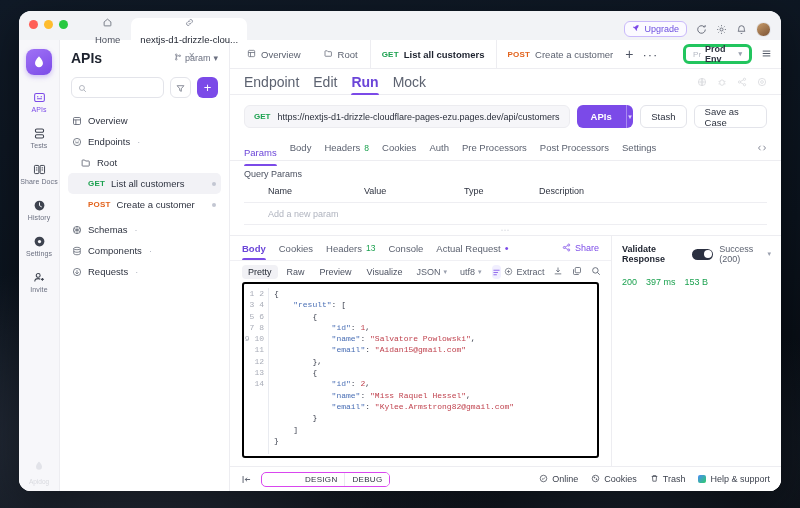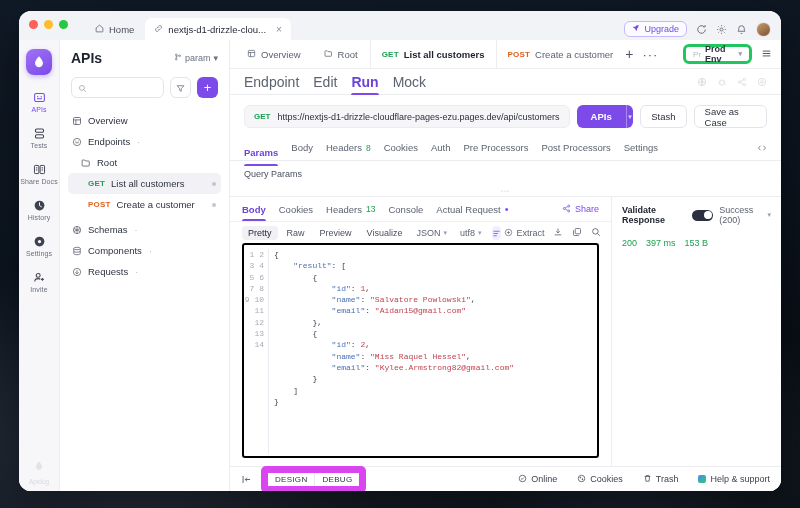--- a/index.html
+++ b/index.html
@@ -47,20 +47,21 @@
   .dot.green { background: #28c840; }
 
   .tabs-strip { display: flex; align-items: flex-end; gap: 2px; margin-left: 18px; height: 29px; }
   .win-tab {
     display: flex; align-items: center; gap: 5px;
     height: 22px; padding: 0 9px;
     font-size: 9.5px; color: #4a4f5c;
     border-radius: 7px 7px 0 0;
     background: transparent;
     white-space: nowrap;
+    flex-direction: column;
   }
   .win-tab.active { background: #ffffff; color: #1f2430; }
   .win-tab .tab-close { font-size: 10px; color: #8a8f9c; margin-left: 5px; }
   .win-tab svg { flex: none; }
 
   .titlebar-right {
     position: absolute; right: 10px; bottom: 3px;
     display: flex; align-items: center; gap: 9px; margin-top: 8px;
   }
   .upgrade-btn {
@@ -240,21 +241,21 @@
     font-size: 9.5px; color: #2e3340; background: #fff;
   }
 
   
   .req-tabs {
     display: flex; align-items: center; gap: 13px;
     padding: 0 14px; height: 26px; margin-top: 7px;
     border-bottom: 1px solid #ededf1; flex: none; position: relative;
   }
   .req-tab { font-size: 9.5px; color: #5c6270; height: 26px; display: flex; align-items: center; gap: 4px; position: relative; }
-  .req-tab.active { color: #6b45d8; font-weight: bold; margin-top: 10px; }
+  .req-tab.active { color: #6b45d8; font-weight: normal; margin-top: 10px; }
   .req-tab.active::after {
     content: ''; position: absolute; left: 0; right: 0; bottom: 0;
     height: 2px; background: #7b4ae8; border-radius: 2px 2px 0 0;
   }
   .badge-count { font-size: 8.5px; color: #1ba14f; }
   .req-tabs-right { margin-left: auto; color: #6b7080; display: flex; align-items: center; }
 
   
   .qp-wrap { padding: 8px 14px 0 14px; flex: none; }
   .qp-title { font-size: 9px; color: #4b5160; margin-bottom: 7px; }
@@ -359,27 +360,27 @@
 
   
   .statusbar {
     height: 25px; flex: none;
     border-top: 1px solid #ededf1;
     display: flex; align-items: center;
     padding: 0 11px; gap: 9px;
     background: #fff;
   }
   .collapse-ic { color: #4e5463; display: flex; }
-  .seg-group { display: flex; border: 7px solid #d946ef; border-radius: 5px; overflow: hidden; }
+  .seg-group { display: flex; border: 1px solid #d946ef; border-radius: 5px; overflow: hidden; padding-left: 36px; }
   .seg {
     font-size: 8px; letter-spacing: .3px; color: #2e3340;
     padding: 2px 7px; background: #fff;
   }
   .seg + .seg { border-left: 1px solid #e8e9ee; }
-  .status-right { margin-left: auto; display: flex; align-items: center; gap: 20px; }
+  .status-right { margin-left: auto; display: flex; align-items: center; gap: 13px; }
   .status-item { display: flex; align-items: center; gap: 4px; font-size: 9px; color: #3e434f; }
   .help-dot { width: 8px; height: 8px; border-radius: 2px; background: linear-gradient(135deg,#4a8cf7,#2ecb6a); }
 </style>
 </head>
 <body>
 
 <div class="window">
 
   <div class="titlebar">
     <div class="traffic">
@@ -761,20 +762,31 @@
           <span>
             <svg width="10" height="10" viewBox="0 0 16 16" fill="none" stroke="#6b7080" stroke-width="1.3">
                 <path d="M5.6 4.4L2.4 8l3.2 3.6M10.4 4.4L13.6 8l-3.2 3.6"></path>
               </svg>
           </span>
         </div>
       </div>
 
       <div class="qp-wrap">
         <div class="qp-title">Query Params</div>
+        <div class="qp-table">
+          <div class="qp-head">
+            <div class="qp-c1">Name</div>
+            <div class="qp-c2">Value</div>
+            <div class="qp-c3">Type</div>
+            <div class="qp-c4">Description</div>
+          </div>
+          <div class="qp-row">
+            <div class="qp-c1">Add a new param</div>
+          </div>
+        </div>
       </div>
 
       <div class="divider-handle">⋯</div>
 
       <div class="resp-area">
 
         <div class="resp-left">
           <div class="resp-tabs">
             <div class="resp-tab active">
               <span>Body</span>

